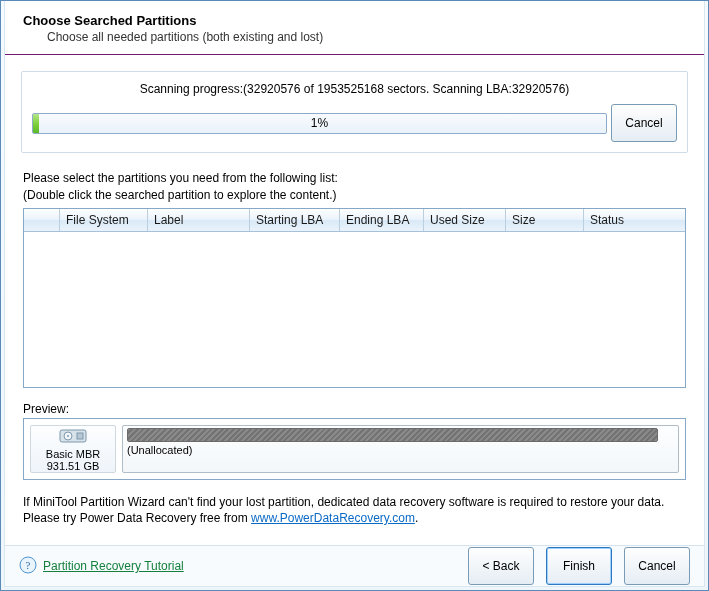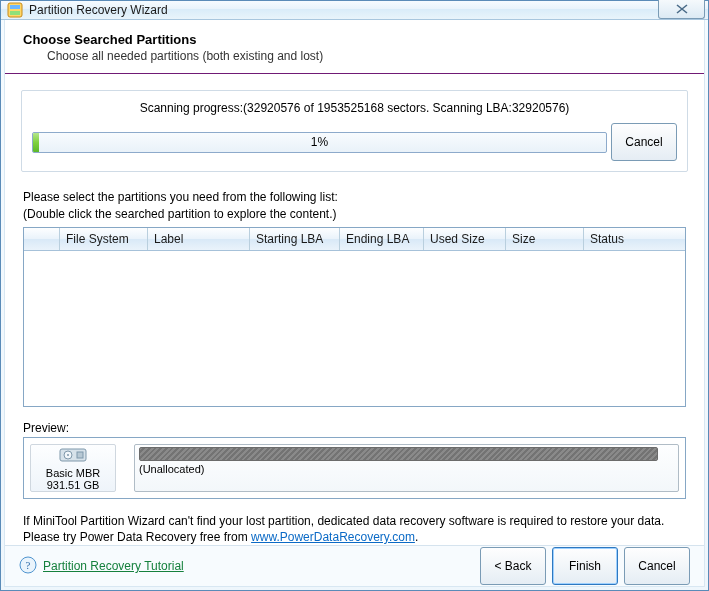--- a/index.html
+++ b/index.html
@@ -19,53 +19,38 @@
 .progress-outer{flex:1;height:19px;border:1px solid #8daacb;border-radius:2px;background:linear-gradient(to bottom,#f8fbfe,#e9f2f9);position:relative;overflow:hidden}
 .prog-fill{position:absolute;left:0;top:0;bottom:0;width:1%;background:linear-gradient(to bottom,#b5e68b,#7fd13e,#5cb82a)}
 .prog-pct{position:absolute;left:0;right:0;top:0;bottom:0;display:flex;align-items:center;justify-content:center;font-size:12px;color:#000}
 .cancel-btn,.wiz-btn{height:21px;min-width:66px;padding:18px 10px;border:1px solid #7a9bb5;border-radius:3px;background:linear-gradient(to bottom,#fefefe,#e5edf4);font-size:12px;cursor:pointer;display:inline-flex;align-items:center;justify-content:center}
 .list-label{margin:8px 18px 2px 18px;font-size:12px}
 .table{margin:4px 18px 0 18px;border:1px solid #86a7c5;height:180px;background:#fff;box-sizing:border-box;overflow:hidden}
 .thead{display:flex;height:22px;background:linear-gradient(to bottom,#fdfeff,#eaf3fb 48%,#d9e9f7 52%,#eaf3fb);border-bottom:1px solid #a6c1d9}
 .th{border-right:1px solid #b9cfde;padding:0 6px;display:flex;align-items:center;font-size:12px;color:#1a1a1a;box-sizing:border-box}
 .c0{width:36px}.c1{width:88px}.c2{width:102px}.c3{width:90px}.c4{width:84px}.c5{width:82px}.c6{width:78px}.c7{flex:1;border-right:none}
 .preview-lbl{margin:14px 18px 2px 18px}
-.preview{margin:0 18px 10px 18px;border:1px solid #86a7c5;padding:6px;display:flex;gap:18px;background:#fff;height:62px;box-sizing:border-box}
+.preview{margin:0 18px 10px 18px;border:1px solid #86a7c5;padding:6px;display:flex;gap:6px;background:#fff;height:62px;box-sizing:border-box}
 .disk-cell{width:84px;display:flex;flex-direction:column;align-items:center;justify-content:center;border:1px solid #cfd7df;border-radius:2px;background:linear-gradient(to bottom,#fdfeff,#eef4fa)}
 .disk-cell .name{font-size:11px}.disk-cell .sz{font-size:11px}
 .unalloc{flex:1;border:1px solid #b0bcc6;border-radius:2px;padding:2px 20px 2px 4px;display:flex;flex-direction:column;background:linear-gradient(to bottom,#fdfeff,#f3f7fa)}
 .unalloc .bar{height:12px;background:repeating-linear-gradient(135deg,#8a8a8a 0,#8a8a8a 2px,#737373 2px,#737373 4px);border:1px solid #6b6b6b;border-radius:2px}
 .unalloc .t1{margin-top:2px;font-size:11px}.unalloc .t2{font-size:11px}
 .note{margin:4px 18px 0 18px;font-size:12px;line-height:16px}
 .note a{color:#0b6ac6}
 .footer{height:40px;border-top:1px solid #d5e3ee;margin-top:auto;background:#f7fbfe;display:flex;align-items:center;padding:0 14px}
 .help-left{display:flex;align-items:center;gap:6px}
 .help-left a{color:#15803d;font-size:12px}
-.footer-btns{margin-left:auto;display:flex;gap:6px}
+.footer-btns{margin-left:auto;display:flex;gap:12px}
 .wiz-btn.default{border-color:#2e78c0;box-shadow:inset 0 0 0 1px #9dd0ff}
 </style>
 </head>
 <body>
 
 <div class="window">
-  <div class="titlebar">
-    <span class="app-icon">
-      <svg viewBox="0 0 16 16">
-          <rect x="1" y="1" width="14" height="14" rx="2" fill="#ffd768" stroke="#c78a1a"></rect>
-          <rect x="3" y="3" width="10" height="4" fill="#6cb7ff"></rect>
-          <rect x="3" y="9" width="10" height="4" fill="#8fe07a"></rect>
-        </svg>
-    </span>
-    <span class="title">Partition Recovery Wizard</span>
-    <div class="close-btn">
-      <svg viewBox="0 0 12 10">
-          <path d="M1 1 L11 9 M11 1 L1 9" stroke="#4a6b88" stroke-width="1.6" fill="none"></path>
-        </svg>
-    </div>
-  </div>
 
   <div class="body">
     <div class="heading-block">
       <h1>Choose Searched Partitions</h1>
       <div class="sub">Choose all needed partitions (both existing and lost)</div>
     </div>
 
     <div class="scan-area">
       <div class="scan-row">
         <span>Scanning progress:</span>

